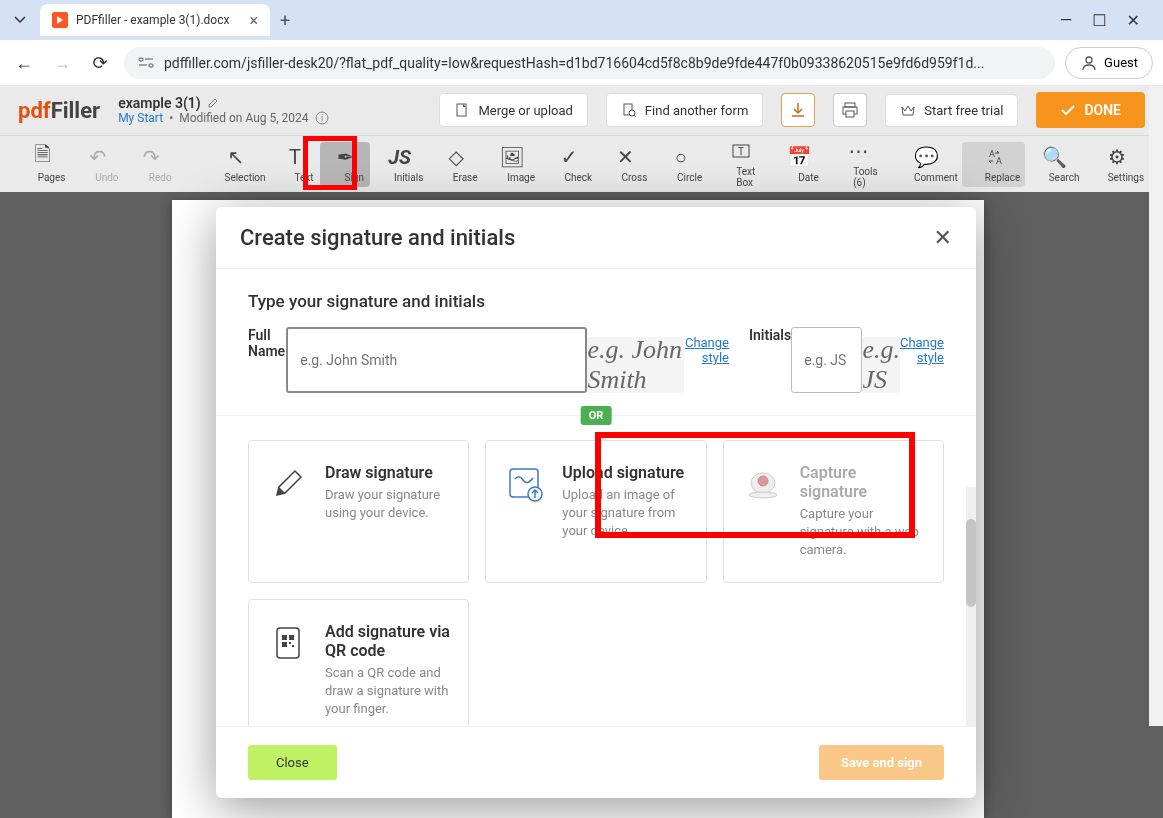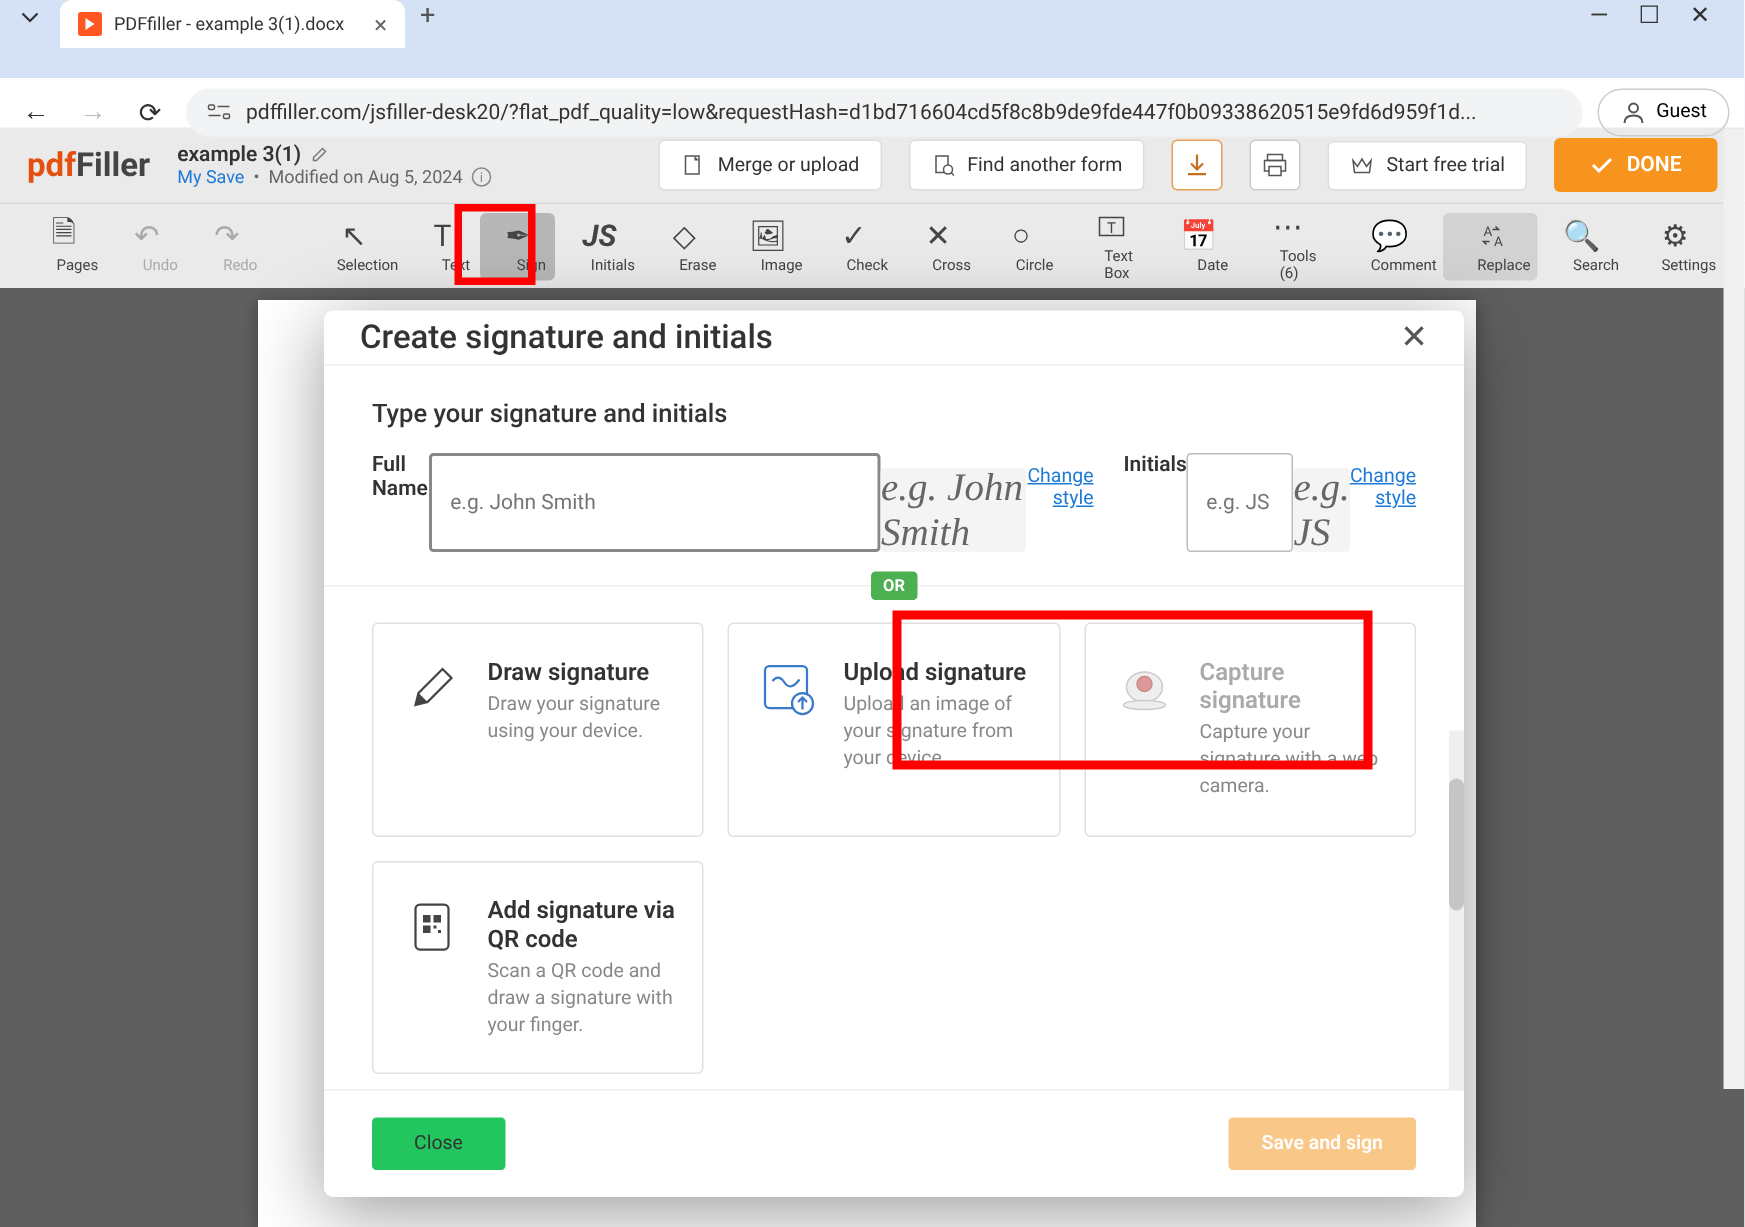--- a/index.html
+++ b/index.html
@@ -1,20 +1,20 @@
 <!DOCTYPE html>
 <html><head>
   <meta charset="utf-8">
   <style>
     * { margin: 0; padding: 0; box-sizing: border-box; font-family: -apple-system, BlinkMacSystemFont, "Segoe UI", Roboto, sans-serif; }
     body { background: #fff; width: 1163px; height: 818px; overflow: hidden; position: relative; }
     
     
     .browser-chrome { background: #d5e1f5; height: 85px; }
-    .tab-bar { height: 52px; display: flex; padding: 0 8px; }
+    .tab-bar { height: 40px; display: flex; align-items: center; padding: 0 8px; }
     .tab-dropdown { width: 24px; height: 24px; display: flex; align-items: center; justify-content: center; color: #333; }
     .tab { background: #fff; border-radius: 8px 8px 0 0; height: 32px; display: flex; align-items: center; padding: 0 12px; margin-left: 8px; gap: 8px; min-width: 230px; }
     .tab-icon { width: 16px; height: 16px; background: #ff5722; border-radius: 2px; display: flex; align-items: center; justify-content: center; }
     .tab-title { font-size: 12px; color: #333; flex: 1; }
     .tab-close { color: #666; font-size: 16px; cursor: pointer; }
     .new-tab { margin-left: 10px; color: #555; font-size: 18px; }
     .window-controls { margin-left: auto; display: flex; gap: 20px; padding-right: 15px; color: #333; }
     
     .address-bar { background: #fff; height: 45px; display: flex; align-items: center; padding: 0 10px; gap: 10px; }
     .nav-btn { color: #333; font-size: 18px; width: 28px; text-align: center; }
@@ -46,21 +46,21 @@
     .tool-disabled { color: #aaa; }
     .toolbar-spacer { flex: 1; }
     .sign-highlight { border: 5px solid #f00; position: absolute; left: 303px; top: 136px; width: 54px; height: 54px; pointer-events: none; z-index: 5; }
     
     
     .canvas-area { background: #5f5f5f; height: 626px; position: relative; }
     .paper { position: absolute; left: 172px; top: 8px; width: 812px; height: 618px; background: #fff; box-shadow: 0 2px 10px rgba(0,0,0,0.3); }
     
     
     .modal { position: absolute; left: 216px; top: 207px; width: 760px; height: 591px; background: #fff; border-radius: 6px; box-shadow: 0 10px 50px rgba(0,0,0,0.4); display: flex; flex-direction: column; }
-    .modal-header { padding: 5px 24px; display: flex; align-items: center; justify-content: space-between; border-bottom: 1px solid #eee; }
+    .modal-header { padding: 18px 24px; display: flex; align-items: center; justify-content: space-between; border-bottom: 1px solid #eee; }
     .modal-title { font-size: 22px; font-weight: 500; color: #333; }
     .modal-close { font-size: 22px; color: #555; cursor: pointer; }
     .modal-body { flex: 1; overflow-y: auto; }
     .type-section { padding: 22px 32px 12px; }
     .section-title { font-size: 17px; font-weight: 500; color: #333; margin-bottom: 16px; }
     .field-row { display: flex; gap: 20px; }
     .field-group { display: flex; flex-direction: row; }
     .field-group.wide { flex: 1; }
     .field-group.narrow { width: 195px; }
     .field-label { font-size: 14px; font-weight: 600; color: #333; margin-bottom: 6px; }
@@ -75,21 +75,21 @@
     .options-grid { padding: 24px 32px; display: grid; grid-template-columns: 1fr 1fr 1fr; gap: 16px; position: relative; }
     .option-card { border: 1px solid #e0e0e0; border-radius: 4px; padding: 22px 18px; display: flex; gap: 16px; align-items: flex-start; }
     .option-icon { width: 42px; height: 42px; display: flex; align-items: center; justify-content: center; flex-shrink: 0; }
     .option-content h4 { font-size: 16px; font-weight: 600; color: #333; margin-bottom: 4px; }
     .option-content p { font-size: 13px; color: #888; line-height: 1.4; }
     .option-card.disabled h4 { color: #aaa; }
     .upload-highlight { position: absolute; border: 6px solid #f00; pointer-events: none; }
     .highlight-upload-box { left: 379px; top: 16px; width: 320px; height: 106px; }
     
     .modal-footer { border-top: 1px solid #eee; padding: 18px 32px; display: flex; justify-content: space-between; }
-    .close-btn { background: #22c55e; border: none; border-radius: 3px; padding: 10px 28px; font-size: 13px; color: #333; }
+    .close-btn { background: #bef264; border: none; border-radius: 3px; padding: 10px 28px; font-size: 13px; color: #333; }
     .save-btn { background: #f9c889; border: none; border-radius: 3px; padding: 10px 22px; font-size: 13px; color: #fff; font-weight: 600; }
     
     .scroll-track { position: absolute; right: 0; top: 86px; width: 14px; height: 640px; background: #f0f0f0; }
     .modal-scroll { position: absolute; right: 0; top: 280px; width: 10px; height: 240px; background: #efefef; }
     .modal-scroll-thumb { position: absolute; top: 32px; width: 10px; height: 88px; background: #c5c5c5; border-radius: 5px; }
     
     svg { display: block; }
   </style>
 </head>
 <body>
@@ -147,21 +147,21 @@
     <span class="logo-pdf">pdf</span><span class="logo-filler">Filler</span>
   </div>
   <div class="doc-meta">
     <div class="doc-title">
       <span>example 3(1)</span>
       <svg width="12" height="12" viewBox="0 0 12 12">
           <path d="M2 10 L2 8 L8 2 L10 4 L4 10 Z" stroke="#777" fill="none"></path>
         </svg>
     </div>
     <div class="doc-subtitle">
-      <span class="my-docs">My Save</span>
+      <span class="my-docs">My Start</span>
       <span>•</span>
       <span>Modified on Aug 5, 2024</span>
       <svg width="14" height="14" viewBox="0 0 14 14">
           <circle cx="7" cy="7" r="6" stroke="#888" fill="none"></circle>
           <text x="7" y="10" text-anchor="middle" font-size="9" fill="#888">i</text>
         </svg>
     </div>
   </div>
   <div class="header-btn">
     <svg width="16" height="16" viewBox="0 0 16 16">

